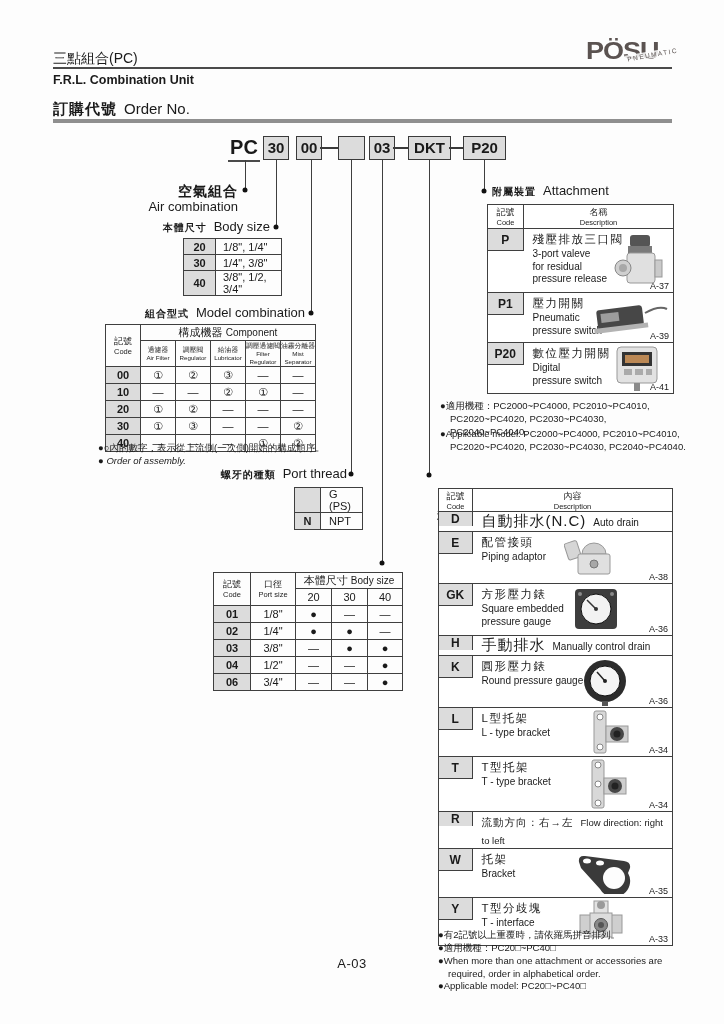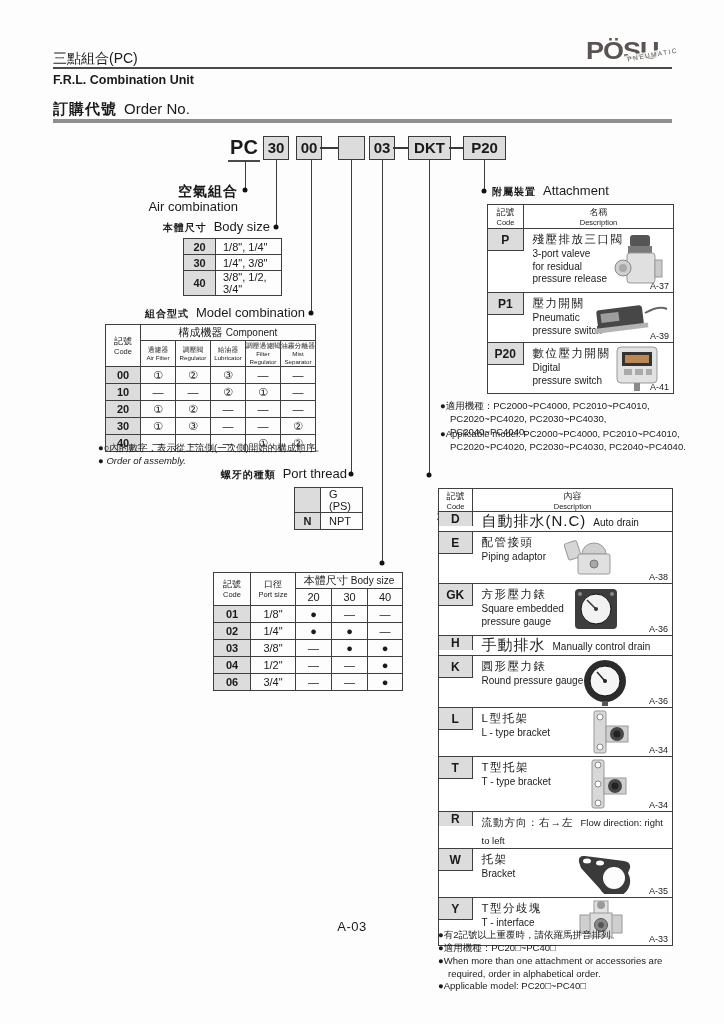--- a/index.html
+++ b/index.html
@@ -568,15 +568,15 @@
       </td>
     </tr>
   </tbody>
     </table>
 
   <div class="note" style="left:438px;top:928px;width:244px;">●有2記號以上重覆時，請依羅馬拼音排列。</div>
   <div class="note" style="left:438px;top:941px;width:244px;">●適用機種：PC20□~PC40□</div>
   <div class="note" style="left:438px;top:954px;width:244px;">●When more than one attachment or accessories are required, order in alphabetical order.</div>
   <div class="note" style="left:438px;top:979px;width:244px;">●Applicable model: PC20□~PC40□</div>
 
-  <div class="pgnum" style="left:312px;top:919px;width:80px;text-align:center;">A-03</div>
+  <div class="pgnum" style="left:312px;top:956px;width:80px;text-align:center;">A-03</div>
 
 </div>
 
 </body></html>

